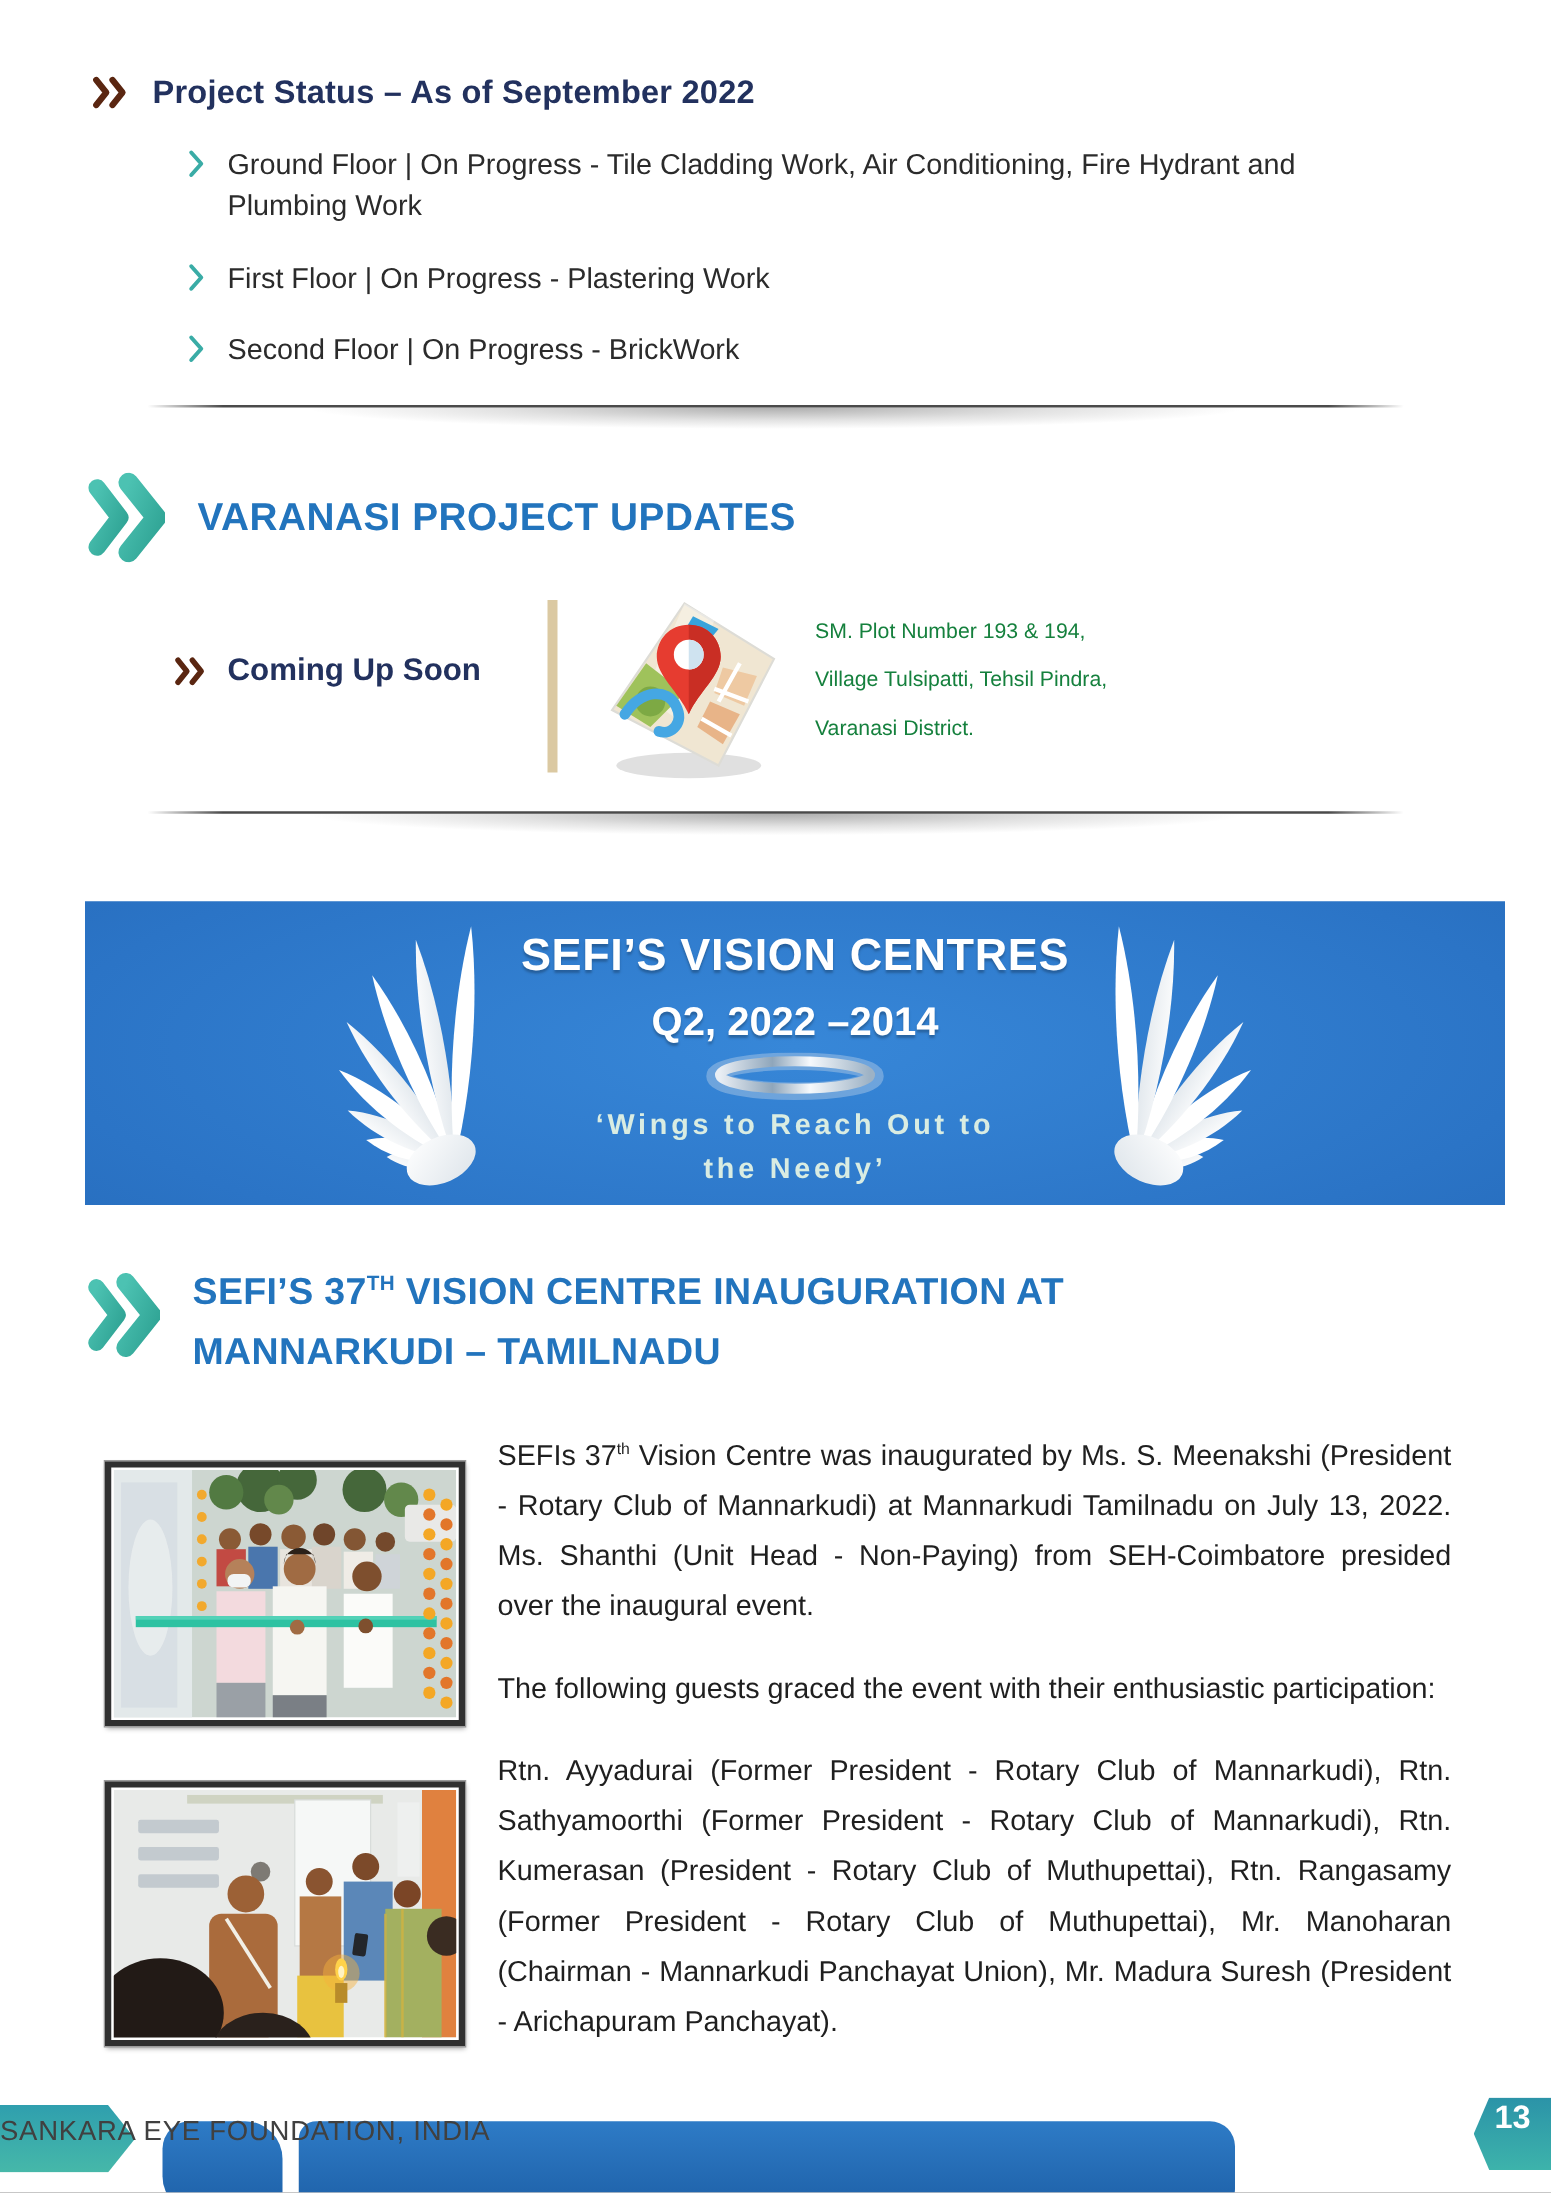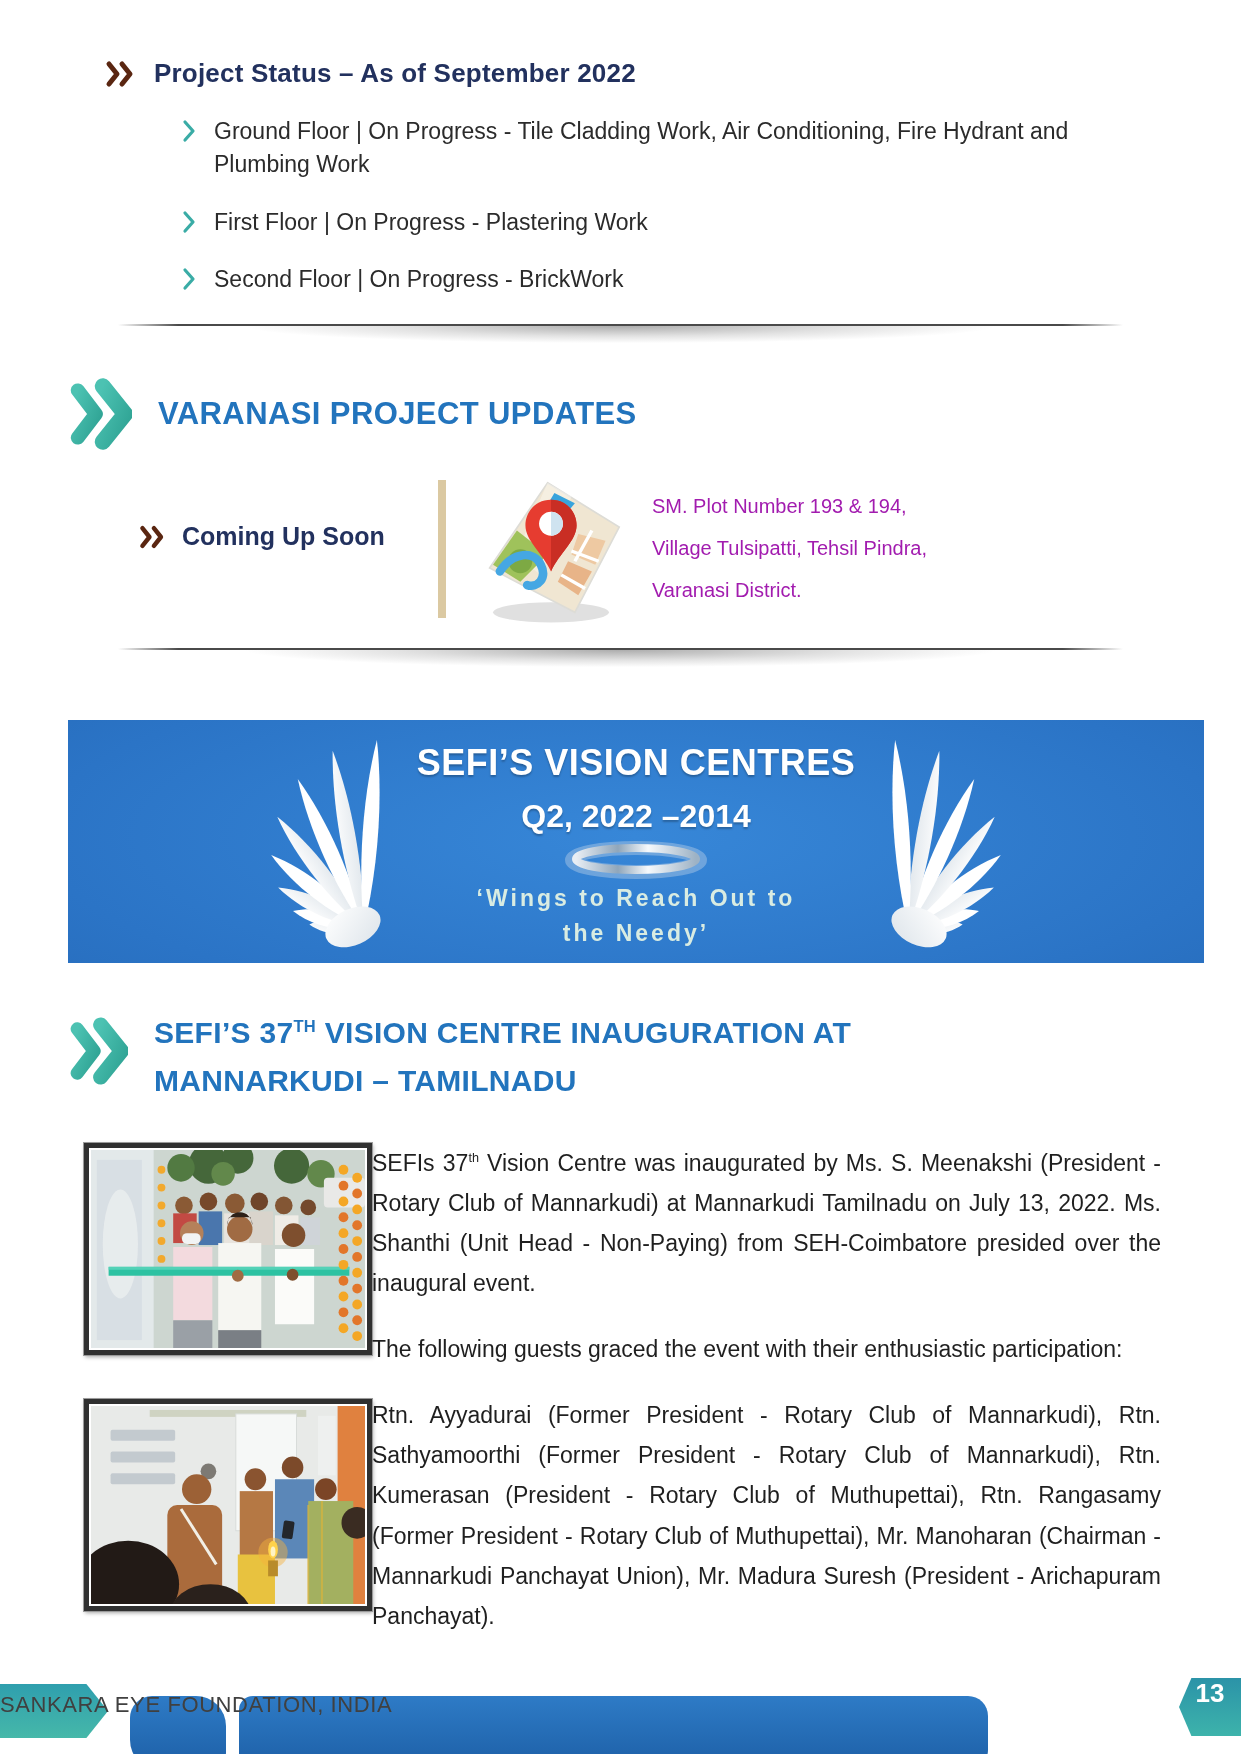--- a/index.html
+++ b/index.html
@@ -1,21 +1,21 @@
 <!DOCTYPE html>
 <html><head>
 <meta charset="utf-8">
 <style>
   html,body{margin:0;padding:0;background:#9b9b9b;}
   .page{position:relative;width:1241px;height:1754px;margin:0 auto;background:#ffffff;
         font-family:"Liberation Sans",sans-serif;color:#222;overflow:hidden;}
   sup{font-size:0.55em;vertical-align:super;line-height:0;}
 
   
-  .status-section{padding:58px 90px 0 104px;}
+  .status-section{padding:58px 90px 0 72px;}
   .status-head{display:flex;align-items:center;gap:16px;}
   .mini-chev{flex:0 0 auto;}
   .status-title{margin:0;font-size:26px;font-weight:bold;color:#22315e;letter-spacing:.2px;}
   .status-list{list-style:none;margin:26px 0 0 78px;padding:0;max-width:905px;}
   .status-item{display:flex;gap:18px;margin-bottom:24px;font-size:23px;line-height:1.45;color:#2b2b2b;}
   .status-item .bchev{flex:0 0 auto;margin-top:4px;}
 
   
   .divider{position:relative;height:30px;margin:14px 118px 0 118px;}
   .divider::before{content:"";position:absolute;left:0;right:0;top:4px;height:2px;
@@ -25,40 +25,40 @@
 
   
   .varanasi{padding:28px 90px 0 68px;}
   .var-head{display:flex;align-items:center;gap:26px;}
   .var-title{margin:0;font-size:31px;font-weight:bold;color:#2274bd;letter-spacing:.4px;}
   .var-row{display:flex;align-items:flex-start;margin:30px 0 0 70px;}
   .coming{display:flex;align-items:center;gap:14px;width:300px;margin-top:42px;}
   .coming-label{font-size:25px;font-weight:bold;color:#22315e;}
   .tan-line{width:8px;height:138px;background:#dbc9a2;margin-right:16px;flex:0 0 auto;}
   .map-wrap{width:178px;flex:0 0 auto;margin-top:-4px;}
-  .address{font-size:20px;color:#a21caf;line-height:1.0;margin-left:12px;margin-top:16px;}
+  .address{font-size:17px;color:#15803d;line-height:1.0;margin-left:12px;margin-top:16px;}
   .address div{margin-bottom:22px;}
 
   
   .banner{position:relative;margin:46px 37px 0 68px;height:243px;
     background:radial-gradient(95% 130% at 50% 48%, #3787d8 0%, #2b74c6 55%, #2264b1 100%);padding-left:44px;}
   .wing{position:absolute;top:16px;width:152px;height:212px;}
   .wing.left{left:178px;}
   .wing.right{right:178px;transform:scaleX(-1);}
   .banner-text{position:absolute;left:0;right:0;top:22px;text-align:center;color:#fff;}
   .banner-title{font-size:36px;font-weight:bold;letter-spacing:.5px;text-shadow:0 2px 2px rgba(0,0,0,.25);}
   .banner-sub{font-size:32px;font-weight:bold;margin-top:14px;text-shadow:0 2px 2px rgba(0,0,0,.25);}
   .halo{display:block;margin:6px auto 2px auto;}
   .tagline{font-size:23px;font-weight:bold;color:#d9ece2;letter-spacing:3px;line-height:1.5;}
 
   
   .inaug{padding:46px 80px 0 68px;}
   .inaug-head{display:flex;align-items:flex-start;gap:26px;}
   .inaug-title{margin:0;font-size:30px;font-weight:bold;color:#2274bd;line-height:1.6;letter-spacing:.3px;max-width:860px;}
-  .inaug-body{display:flex;margin:38px 0 0 16px;}
+  .inaug-body{display:flex;gap:26px;margin:38px 0 0 16px;align-items:center;}
   .photo-col{flex:0 0 288px;display:flex;flex-direction:column;gap:44px;}
   .photo-frame{border:5px solid #303030;outline:1px solid #9a9a9a;background:#fff;padding:2px;
     box-shadow:1px 2px 4px rgba(0,0,0,.35);}
   .photo-frame svg{display:block;width:100%;height:198px;}
   .text-col{flex:1;font-size:23px;line-height:1.74;text-align:justify;color:#1f1f1f;}
   .text-col p{margin:0 0 26px 0;}
 
   
   .callout{display:flex;align-items:stretch;margin:34px 0 0 130px;width:858px;height:74px;}
   .callout-tab{flex:0 0 96px;background:linear-gradient(180deg,#2e7bc6,#1d5fa6);

